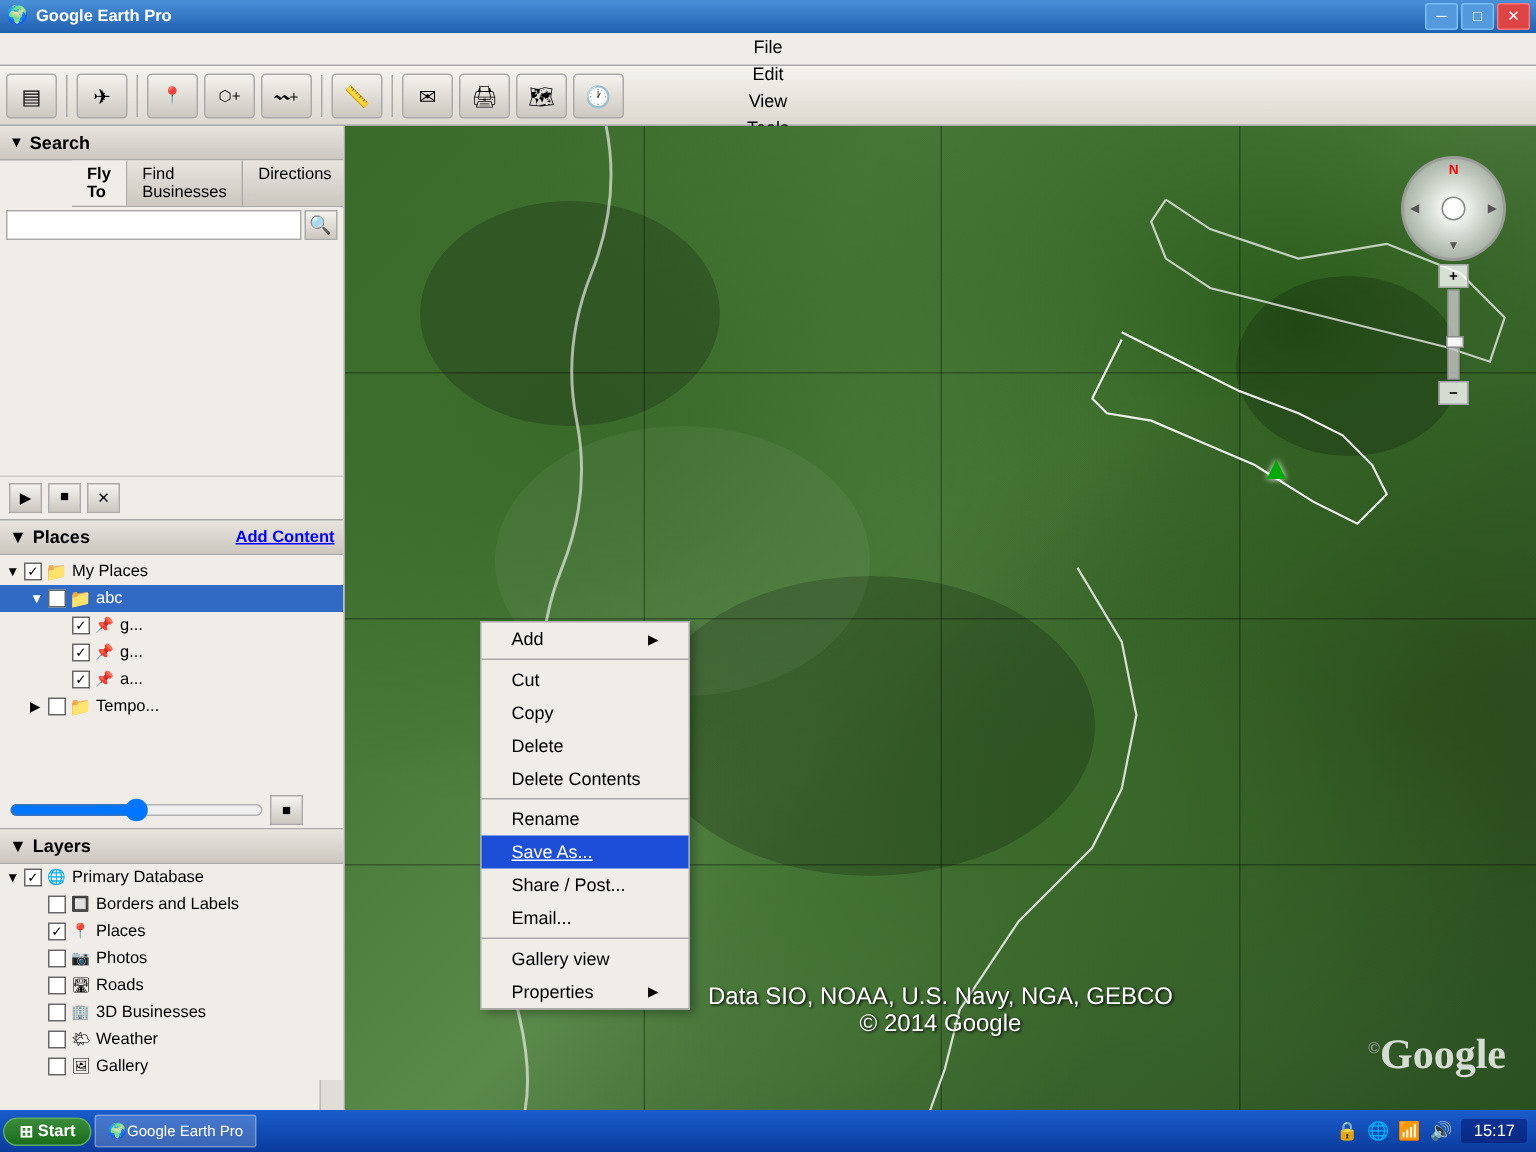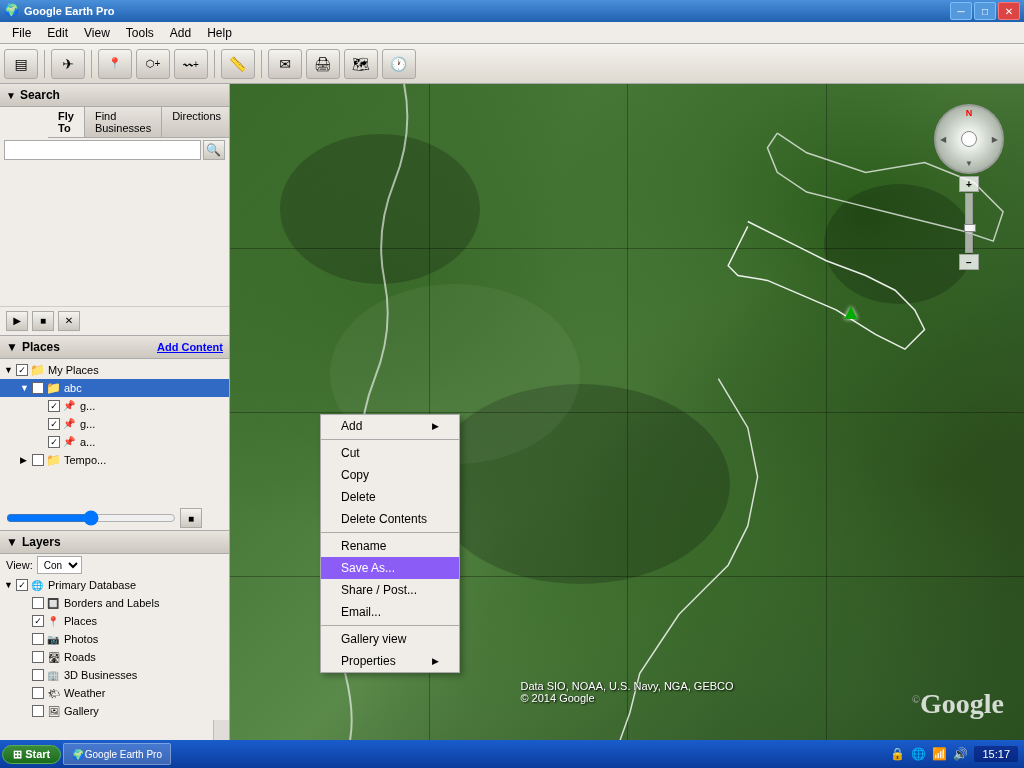--- a/index.html
+++ b/index.html
@@ -19,21 +19,21 @@
     #titlebar .win-btn {
       width: 22px; height: 18px; background: #5599dd; border: 1px solid #7abfff;
       color: white; font-size: 10px; display: flex; align-items: center; justify-content: center;
       cursor: pointer; margin-left: 2px; border-radius: 2px;
     }
     #titlebar .win-btn.close { background: #dd4444; border-color: #ff7777; }
 
     
     #menubar {
       background: #f0ede8; height: 22px; display: flex; align-items: center;
-      padding: 0 4px; border-bottom: 1px solid #aaa;
+      padding: 0 4px; border-bottom: 1px solid #aaa; flex-direction: column;
     }
     #menubar .menu-item {
       padding: 2px 8px; font-size: 12px; cursor: pointer;
     }
 
     
     #toolbar {
       background: linear-gradient(to bottom, #f5f3ee, #ddd9d0);
       height: 40px; display: flex; align-items: center; padding: 0 4px;
       border-bottom: 1px solid #aaa; gap: 4px;
@@ -216,21 +216,21 @@
     
     #context-menu {
       position: absolute; left: 90px; top: 330px;
       background: #f0ede8; border: 1px solid #aaa;
       box-shadow: 3px 3px 6px rgba(0,0,0,0.3);
       min-width: 140px; z-index: 100; font-size: 12px;
     }
     .ctx-item {
       padding: 4px 20px; cursor: pointer; display: flex; align-items: center; justify-content: space-between;
     }
-    .ctx-item.active { background: #8b5cf6; color: white; }
+    .ctx-item.active { background: #1d4ed8; color: white; text-decoration: underline; }
     .ctx-sep { height: 1px; background: #aaa; margin: 2px 0; }
     .ctx-arrow { font-size: 9px; }
 
     
     #statusbar {
       height: 28px; background: linear-gradient(to bottom, #e8e4de, #d4d0c8);
       border-top: 1px solid #aaa; display: flex; align-items: center;
       padding: 0 8px; gap: 12px; font-size: 11px;
     }
     .status-item { display: flex; align-items: center; gap: 4px; }
@@ -388,27 +388,20 @@
     <div style="display:flex; align-items:center; padding:2px 6px;">
       <input type="range" style="width: 170px; height: 10px;" value="50">
       <div class="transport-btn" style="margin-left:4px;">■</div>
     </div>
 
     <div class="layers-section">
       <div class="layers-header">
         <span class="triangle">▼</span>
         <span>Layers</span>
       </div>
-      <div class="view-row">
-        <span>View:</span>
-        <select class="view-dropdown">
-          <option>Con</option>
-          <option>All</option>
-        </select>
-      </div>
       <div class="layers-tree">
         <div class="tree-item">
           <span class="expand">▼</span>
           <span class="checkbox checked"></span>
           <span class="item-icon" style="font-size:10px;">🌐</span>
           <span class="item-label">Primary Database</span>
         </div>
         <div class="tree-item" style="padding-left:20px;">
           <span class="expand"> </span>
           <span class="checkbox"></span>
@@ -483,21 +476,21 @@
 
         <path d="M 170,0 Q 180,50 160,100 Q 140,150 150,200 Q 160,250 140,300 Q 120,350 130,400 Q 140,450 120,500 Q 100,550 110,600 Q 120,640 115,668" fill="none" stroke="rgba(255,255,255,0.6)" stroke-width="2"></path>
 
         <polyline points="490,300 520,350 530,400 520,450 500,490 480,510 450,540 430,570 410,600 400,640 390,668" fill="none" stroke="white" stroke-width="1.5" opacity="0.8"></polyline>
 
         <polyline points="550,50 580,70 640,90 700,80 750,100 780,130 770,160 740,150 700,140 660,130 620,120 580,110 550,90 540,65 550,50" fill="none" stroke="white" stroke-width="1.5" opacity="0.7"></polyline>
       </svg>
 
       <div class="tree-marker">▲</div>
 
-      <div style="position:absolute; bottom:36px; left:50%; transform:translateX(-50%); text-align:left; color:white; font-size:11px; text-shadow:1px 1px 2px black;">
+      <div style="position:absolute; bottom:48px; left:50%; transform:translateX(-50%); text-align:center; color:white; font-size:16px; text-shadow:1px 1px 2px black;">
         <div>Data SIO, NOAA, U.S. Navy, NGA, GEBCO</div>
         <div>© 2014 Google</div>
       </div>
 
       <div style="position:absolute; bottom:20px; right:20px; font-size:28px; font-weight:bold; color:white; opacity:0.8; font-family:serif;">
         <span style="color:#aaa; font-size:11px; vertical-align:super;">©</span>Google
       </div>
 
       <div id="nav-controls">
         <div class="nav-ring">

